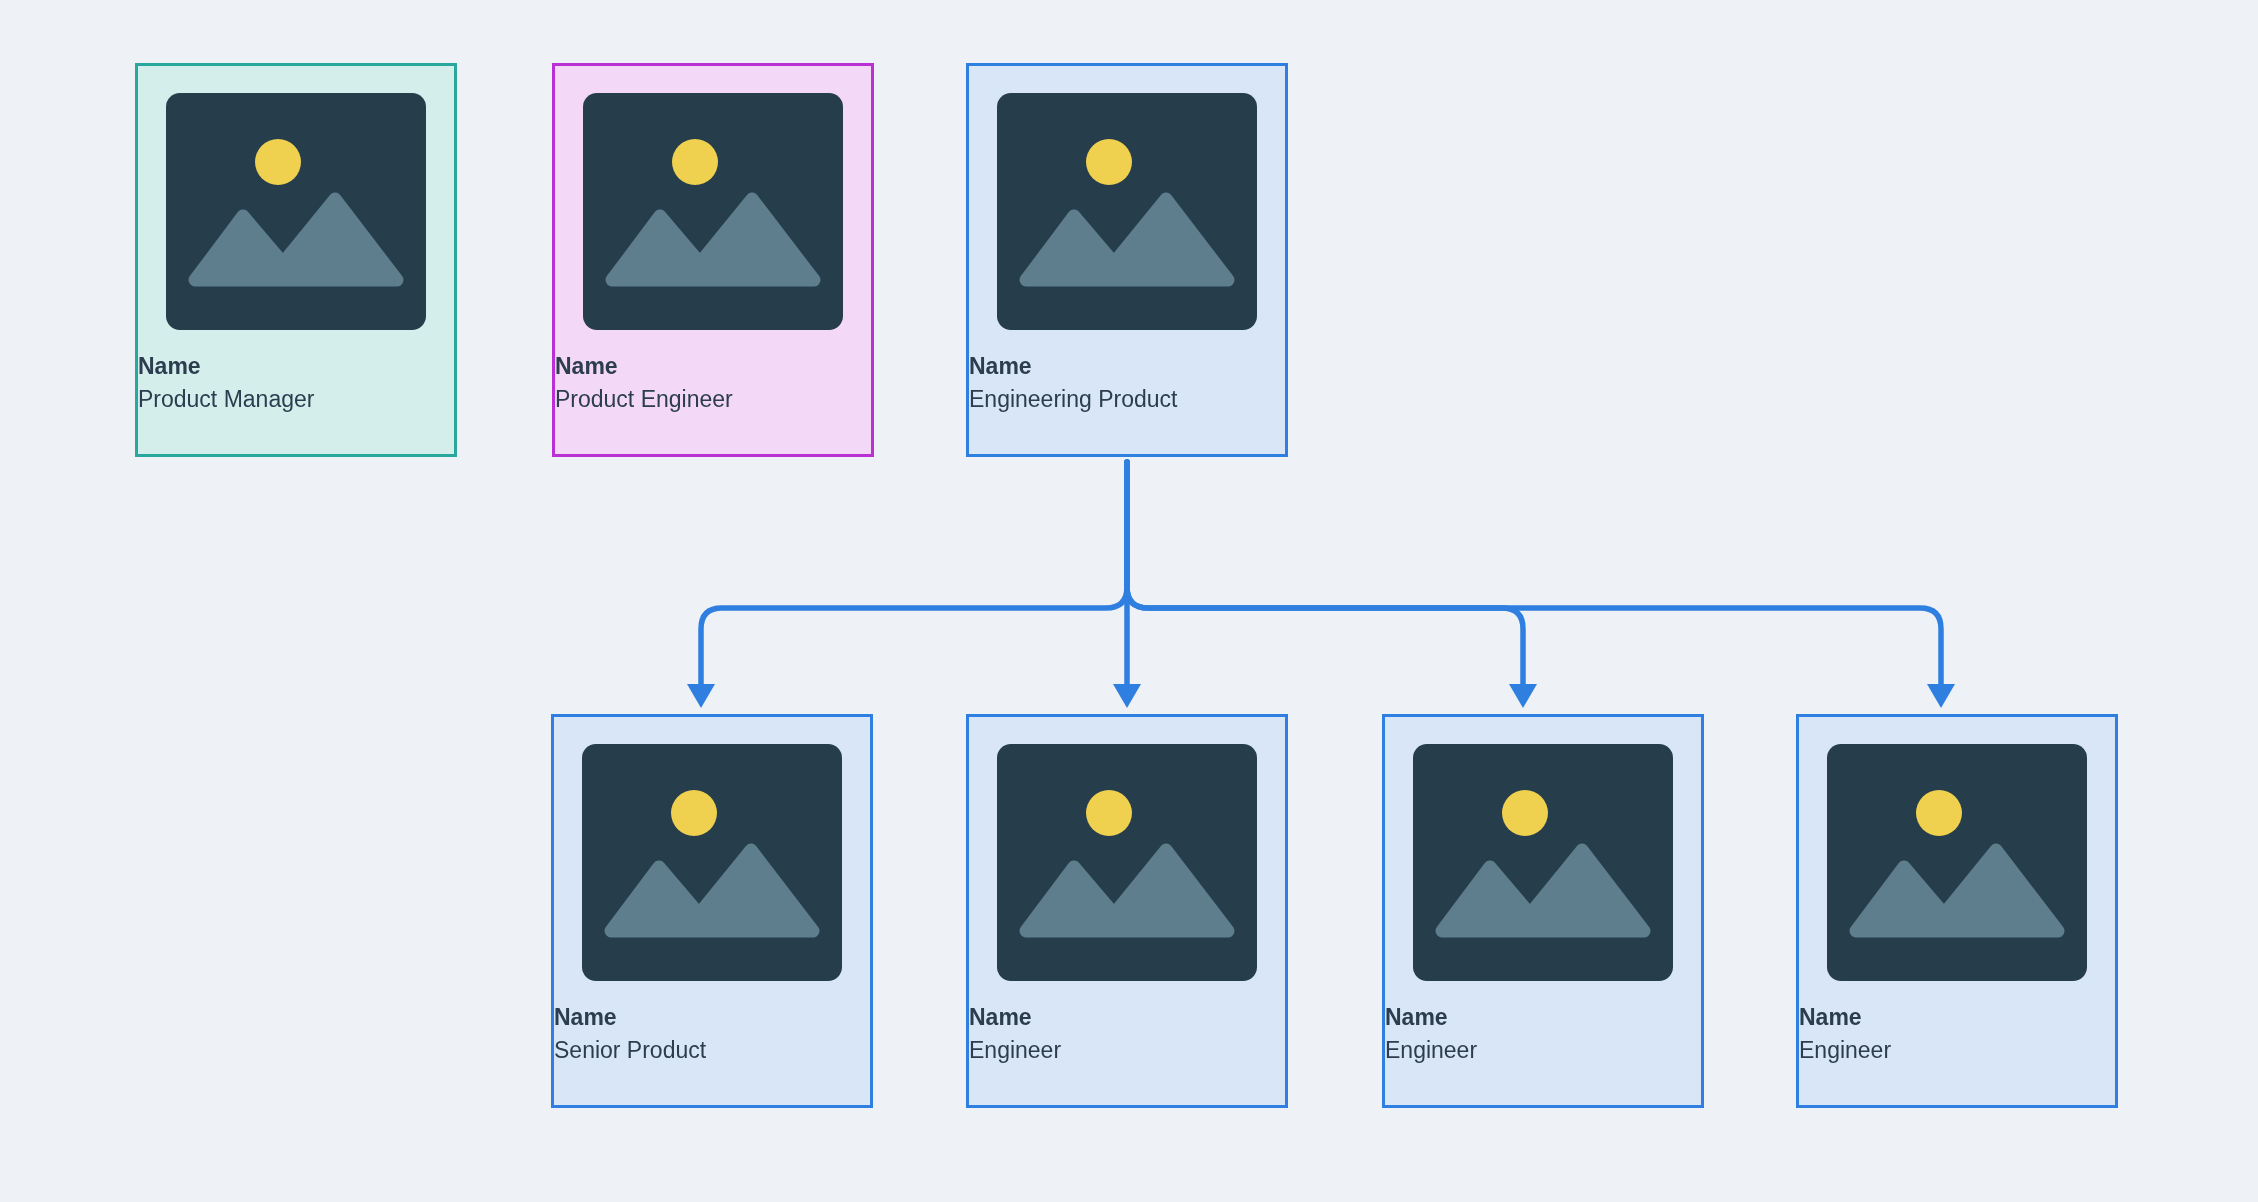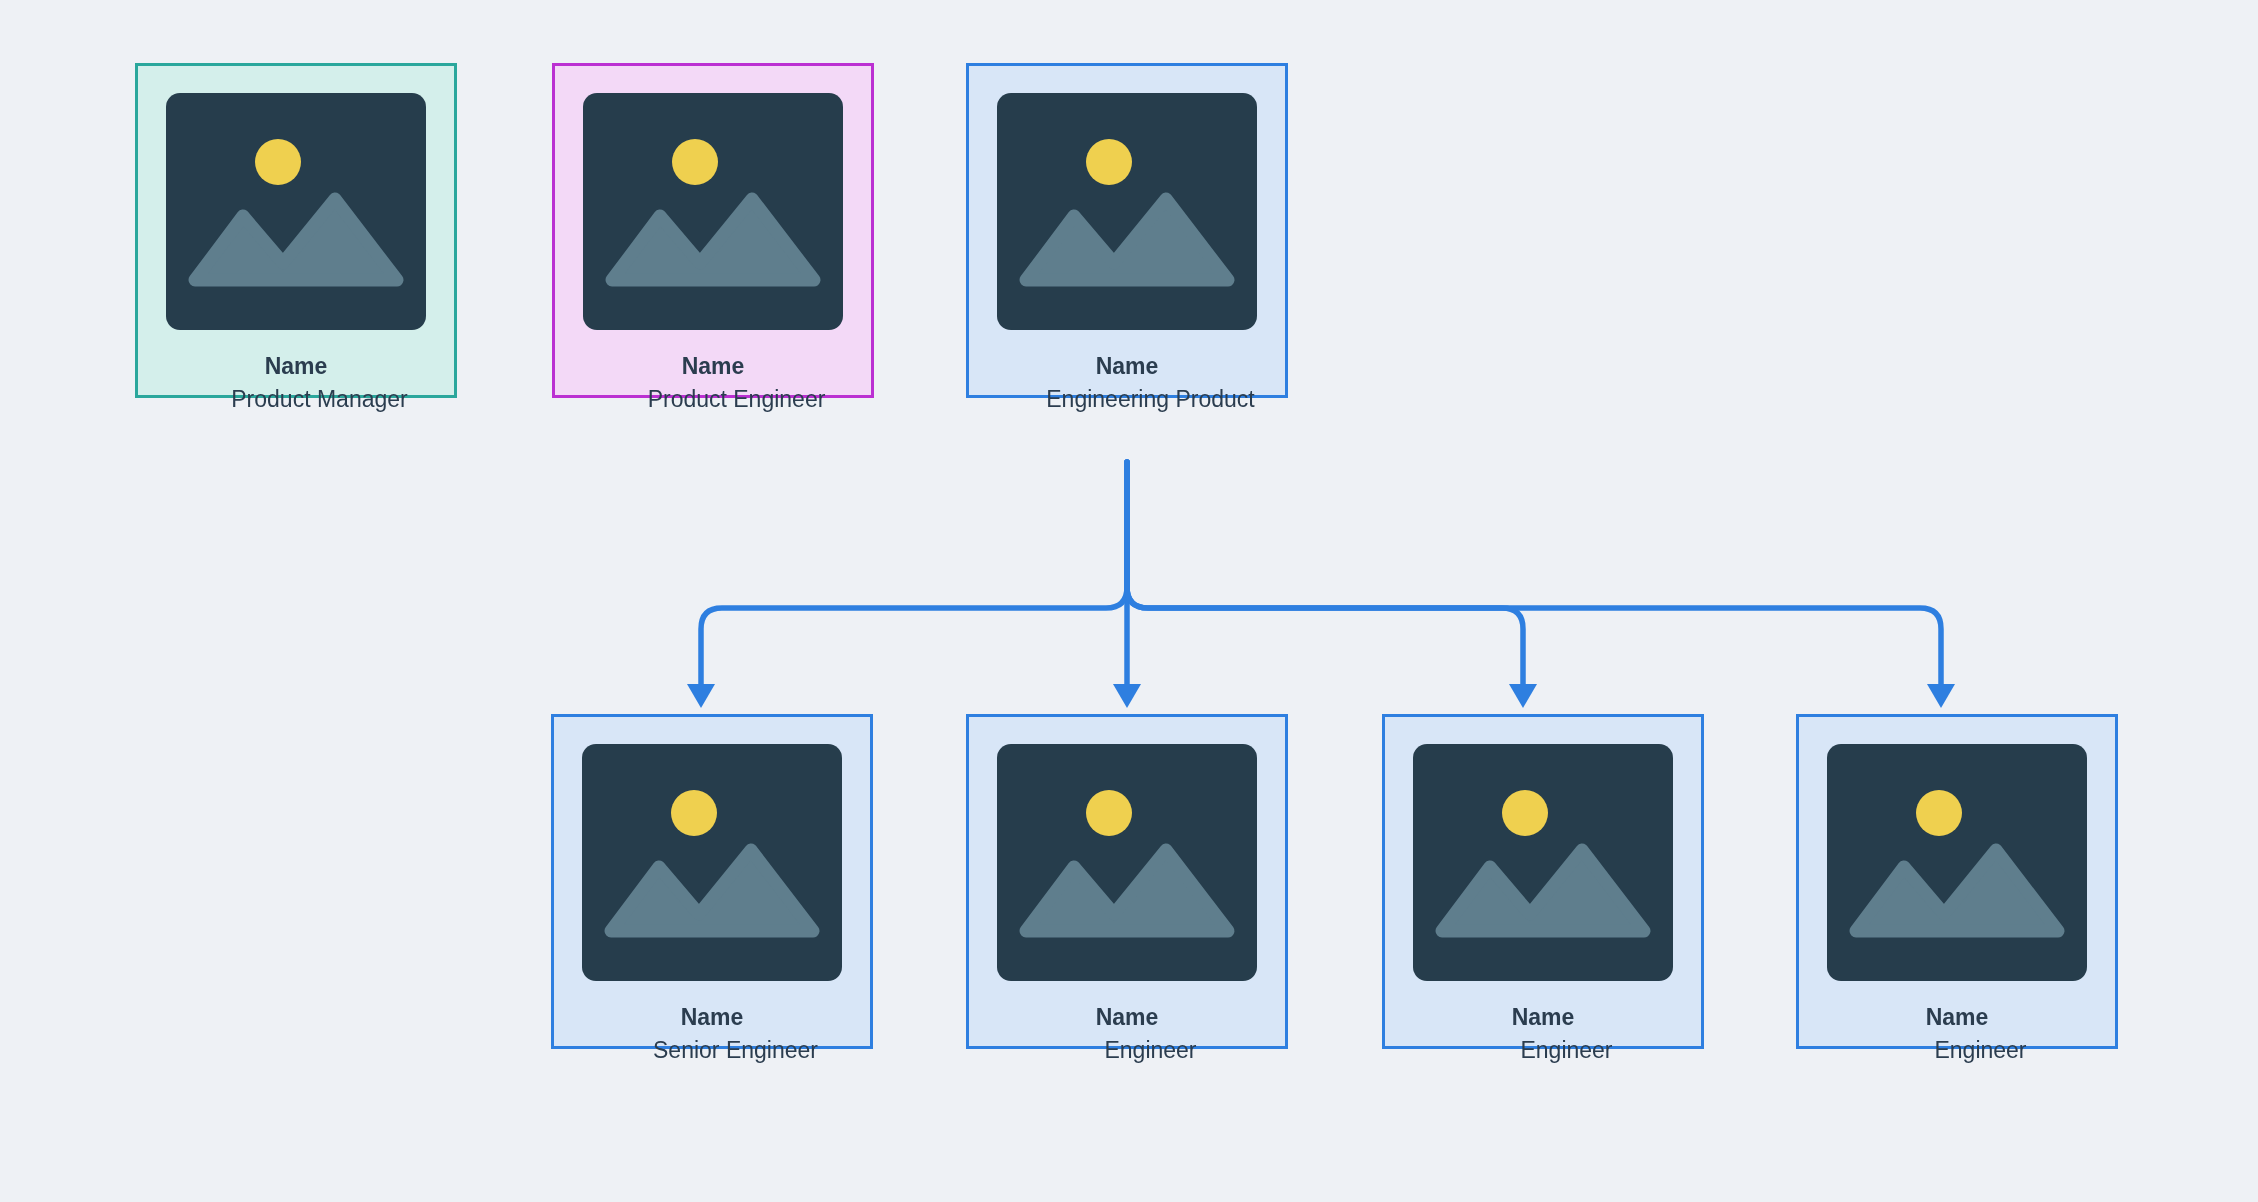--- a/index.html
+++ b/index.html
@@ -20,25 +20,25 @@
   }
   .connectors {
     position: absolute;
     left: 0;
     top: 0;
     pointer-events: none;
   }
   .card {
     position: absolute;
     width: 322px;
-    height: 335px;
+    height: 394px;
     box-sizing: border-box;
     border: 3px solid;
     padding-top: 27px;
-    text-align: center;
+    text-align: left;
   }
   .card.teal  { border-color: #2aa79c; background: #d4efeb; }
   .card.pink  { border-color: #bb30d2; background: #f3d9f7; }
   .card.blue  { border-color: #2e7fe0; background: #d8e6f7; }
 
   .photo {
     display: block;
     margin: 0 auto;
     width: 260px;
     height: 237px;
@@ -50,21 +50,20 @@
     font-size: 23px;
     font-weight: 700;
     line-height: 33px;
     color: #2b3d4f;
   }
   .node-role {
     font-size: 23px;
     font-weight: 400;
     line-height: 33px;
     color: #2b3d4f;
-    padding-left: 47px;
   }
 
   
   #card-0 { left: 135px;  top: 63px;  }
   #card-1 { left: 552px;  top: 63px;  }
   #card-2 { left: 966px;  top: 63px;  }
   #card-3 { left: 551px;  top: 714px; }
   #card-4 { left: 966px;  top: 714px; }
   #card-5 { left: 1382px; top: 714px; }
   #card-6 { left: 1796px; top: 714px; }
@@ -126,21 +125,21 @@
   </div>
 
   <div class="card blue" id="card-3">
     <svg class="photo" viewBox="0 0 260 237">
       <rect x="0" y="0" width="260" height="237" rx="14" fill="#263d4c"></rect>
       <circle cx="112" cy="69" r="23" fill="#efd04f"></circle>
       <path d="M29,187 L77,123 L117,170 L169,106 L231,187 Z" fill="#5f7e8d" stroke="#5f7e8d" stroke-width="13" stroke-linejoin="round" stroke-linecap="round"></path>
     </svg>
     <div class="labels">
       <div class="node-name">Name</div>
-      <div class="node-role">Senior Engineer</div>
+      <div class="node-role">Senior Product</div>
     </div>
   </div>
 
   <div class="card blue" id="card-4">
     <svg class="photo" viewBox="0 0 260 237">
       <rect x="0" y="0" width="260" height="237" rx="14" fill="#263d4c"></rect>
       <circle cx="112" cy="69" r="23" fill="#efd04f"></circle>
       <path d="M29,187 L77,123 L117,170 L169,106 L231,187 Z" fill="#5f7e8d" stroke="#5f7e8d" stroke-width="13" stroke-linejoin="round" stroke-linecap="round"></path>
     </svg>
     <div class="labels">

